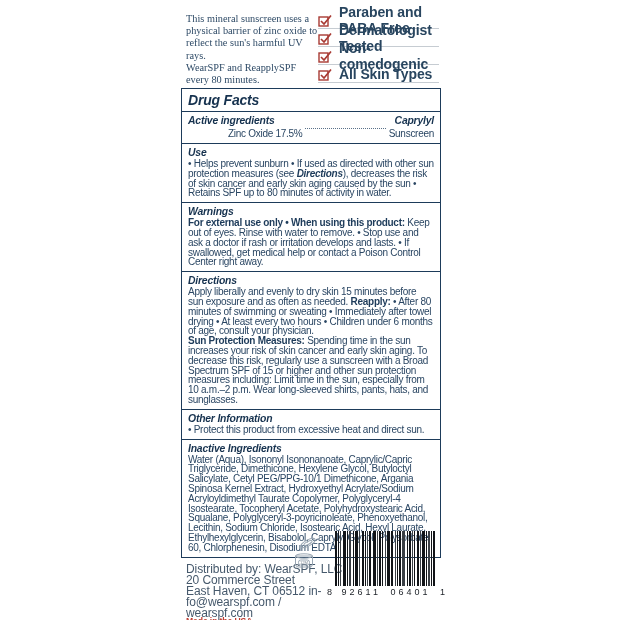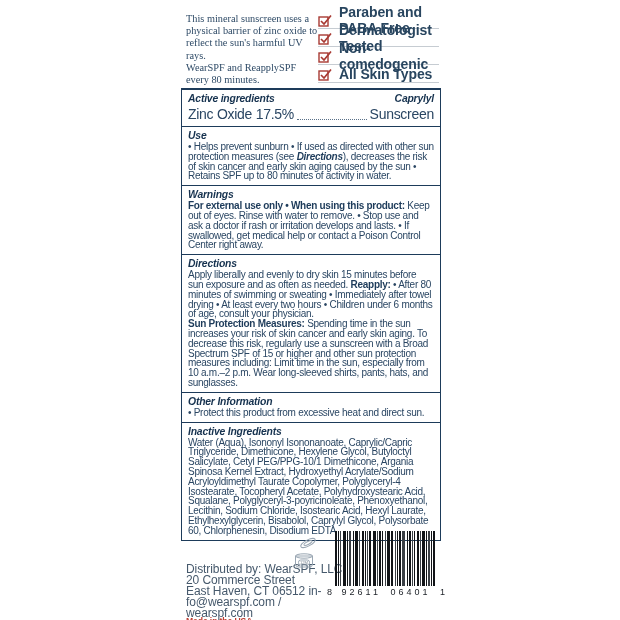--- a/index.html
+++ b/index.html
@@ -16,21 +16,21 @@
   .chk-icon{flex:0 0 12px;height:12px;position:relative;}
 
   
   .dfbox{position:absolute;left:181px;top:88px;width:258px;border:1.6px solid #1d3b5a;background:#fff;}
   .dfsec{padding:3px 6px 4px 6px;border-top:1.6px solid #1d3b5a;}
   .df-title{font-size:14px;font-weight:bold;font-style:italic;color:#16324f;padding:3px 6px 3px 6px;letter-spacing:-0.2px;}
   .sec-head{font-size:10.4px;font-weight:bold;font-style:italic;color:#16324f;letter-spacing:-0.2px;margin-bottom:1px;}
   .sec-body{font-size:10px;line-height:9.8px;color:#2a4663;letter-spacing:-0.28px;}
   .sec-body b{color:#1d3b5a;}
   .ai-row{display:flex;justify-content:space-between;align-items:baseline;gap:24px;}
-  .ai-line{display:flex;align-items:flex-end;font-size:14px;color:#2a4663;letter-spacing:-0.28px;margin-top:1px;}
+  .ai-line{display:flex;align-items:flex-start;font-size:10px;color:#2a4663;letter-spacing:-0.28px;margin-top:1px;margin-left:40px;}
   .leader{flex:1;border-bottom:1.2px dotted #5a7189;margin:0 3px 2px 3px;}
   .q-line{font-size:8.6px;color:#2a4663;letter-spacing:-0.28px;}
 
   
   .footer-address{position:absolute;left:186px;top:564px;width:160px;
     font-size:12px;line-height:11px;color:#46596c;white-space:pre-line;letter-spacing:-0.1px;}
   .made-usa{position:absolute;left:186px;top:616px;font-size:8.6px;font-weight:bold;color:#bf3b30;letter-spacing:-0.1px;}
   .pao{position:absolute;left:291px;top:535px;}
   .barcode{position:absolute;left:327px;top:531px;width:118px;}
   .bars{display:flex;align-items:flex-start;height:55px;margin-left:8px;}
@@ -85,20 +85,21 @@
             <rect x="1" y="3" width="9" height="9" fill="none" stroke="#a83a33" stroke-width="1.4"></rect>
             <path d="M3 7 L6 10 L13 1.5" fill="none" stroke="#a83a33" stroke-width="1.7"></path>
           </svg>
       </span>
       <span class="chk-label">All Skin Types</span>
     </div>
   </div>
 
   <div class="dfbox">
 
+    <div class="df-title">Drug Facts</div>
 
     <div class="dfsec">
       <div class="ai-row">
         <span class="sec-head">Active ingredients</span>
         <span class="sec-head">Caprylyl</span>
       </div>
       <div class="ai-line">
         <span>Zinc Oxide 17.5%</span>
         <span class="leader"></span>
         <span>Sunscreen</span>

